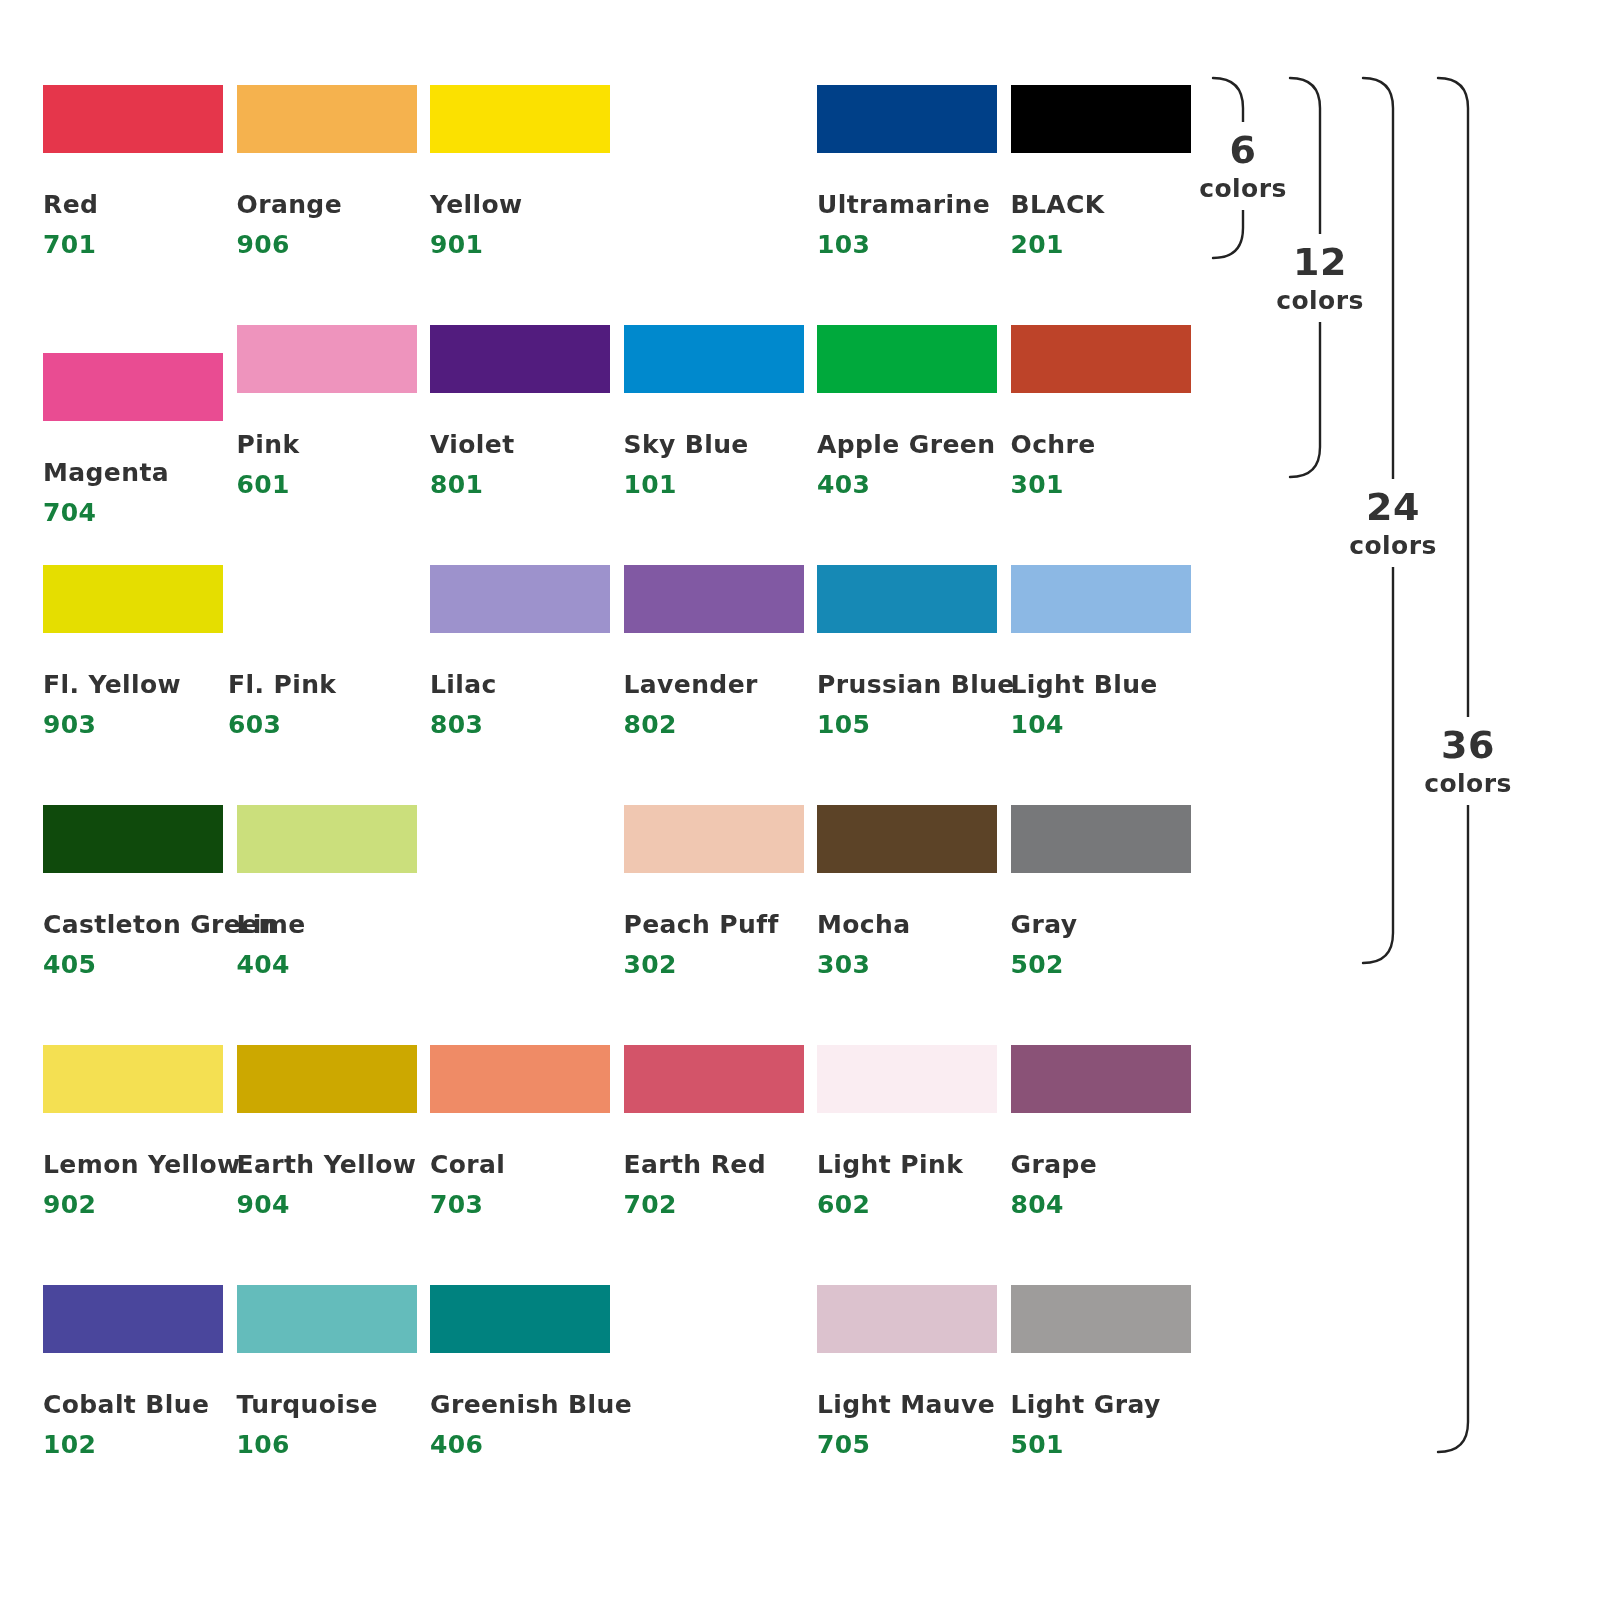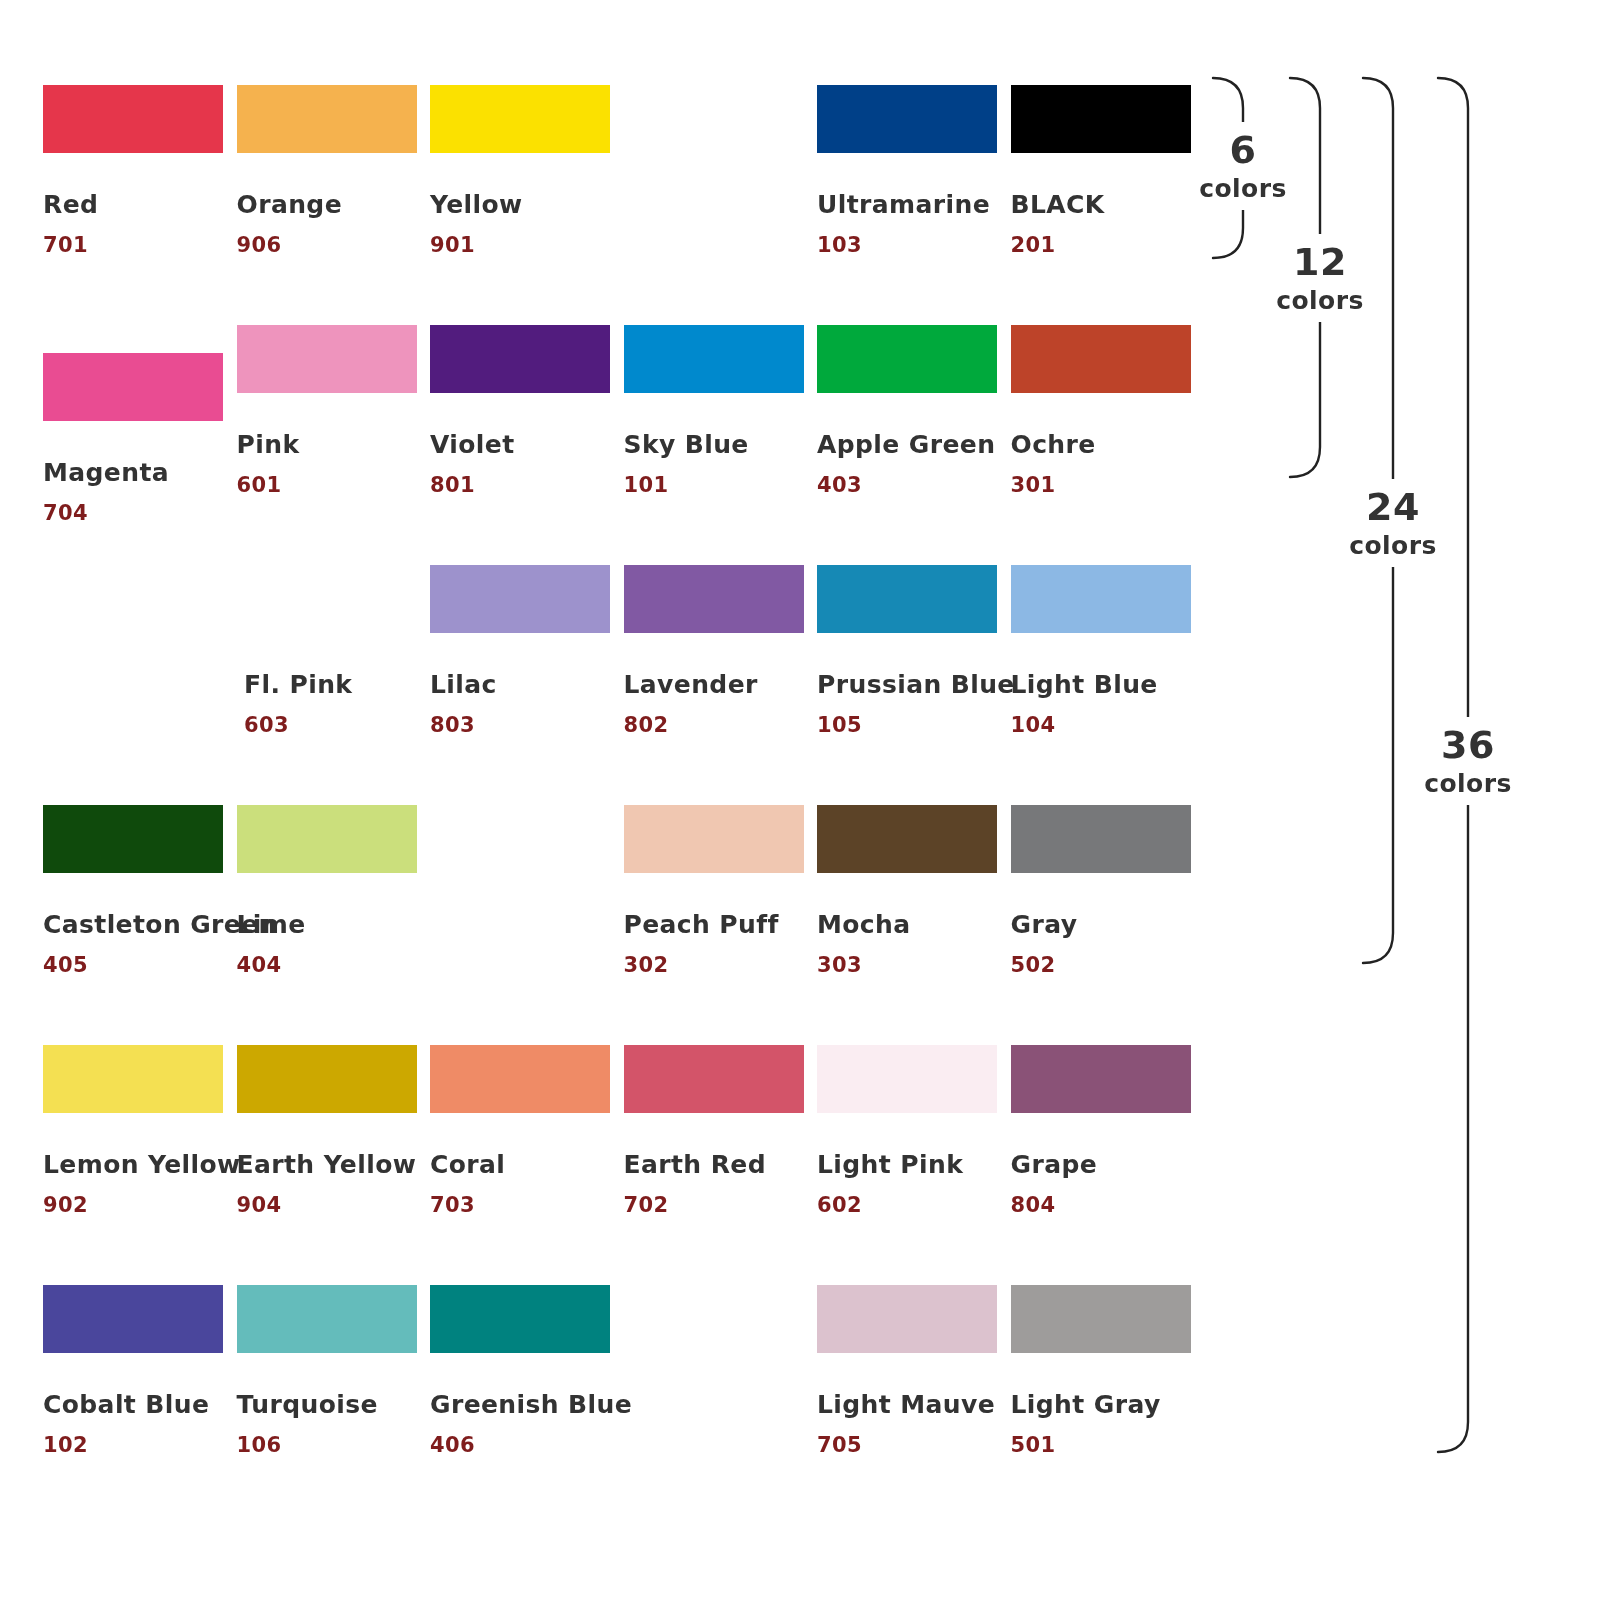--- a/index.html
+++ b/index.html
@@ -53,25 +53,25 @@
     font-weight: 600;
     letter-spacing: 0.4px;
     line-height: 40px;
     color: #333333;
   }
   .swatch-code {
     position: absolute;
     left: 0;
     top: 140px;
     white-space: nowrap;
-    font-size: 21px;
+    font-size: 25px;
     font-weight: 600;
     letter-spacing: 0.4px;
     line-height: 40px;
-    color: #7f1d1d;
+    color: #15803d;
   }
 
   
   #bracket-layer {
     position: absolute;
     left: 0; top: 0;
     width: 1600px; height: 1600px;
     pointer-events: none;
   }
   .bracket-label {
@@ -152,21 +152,26 @@
           <div class="swatch-label">Apple Green</div>
           <div class="swatch-code">403</div>
         </div>
         <div class="swatch-cell" style="left: 967.5px;">
           <span class="swatch-chip" style="background: rgb(189, 67, 41);"></span>
           <div class="swatch-label">Ochre</div>
           <div class="swatch-code">301</div>
         </div>
       </div>
       <div class="swatch-row">
-        <div class="swatch-cell" style="left: 201px;">
+        <div class="swatch-cell" style="left: 0px;">
+          <span class="swatch-chip" style="background: rgb(229, 222, 0);"></span>
+          <div class="swatch-label">Fl. Yellow</div>
+          <div class="swatch-code">903</div>
+        </div>
+        <div class="swatch-cell" style="left: 185px;">
           <span class="swatch-chip"></span>
           <div class="swatch-label">Fl. Pink</div>
           <div class="swatch-code">603</div>
         </div>
         <div class="swatch-cell" style="left: 387px;">
           <span class="swatch-chip" style="background: rgb(157, 146, 204);"></span>
           <div class="swatch-label">Lilac</div>
           <div class="swatch-code">803</div>
         </div>
         <div class="swatch-cell" style="left: 580.5px;">

